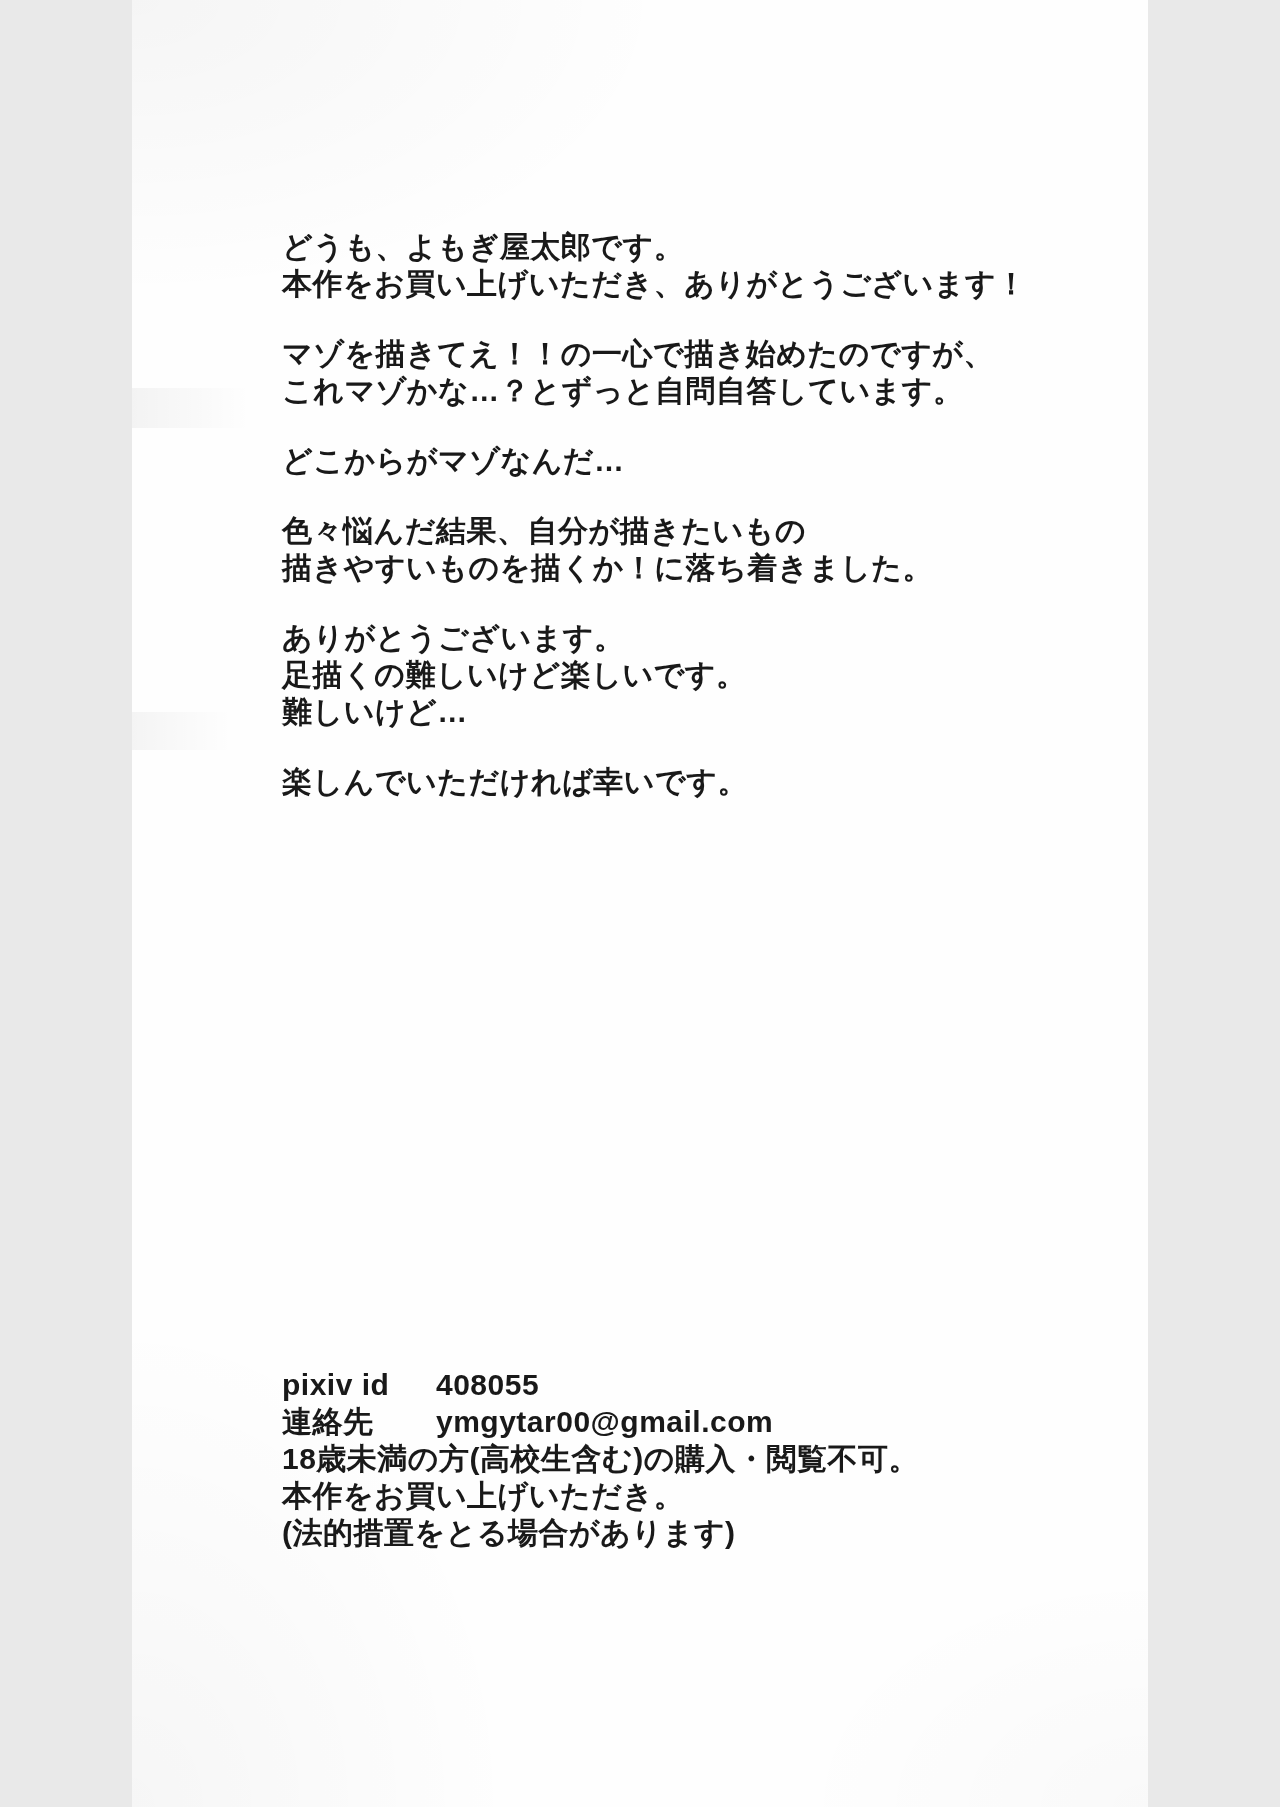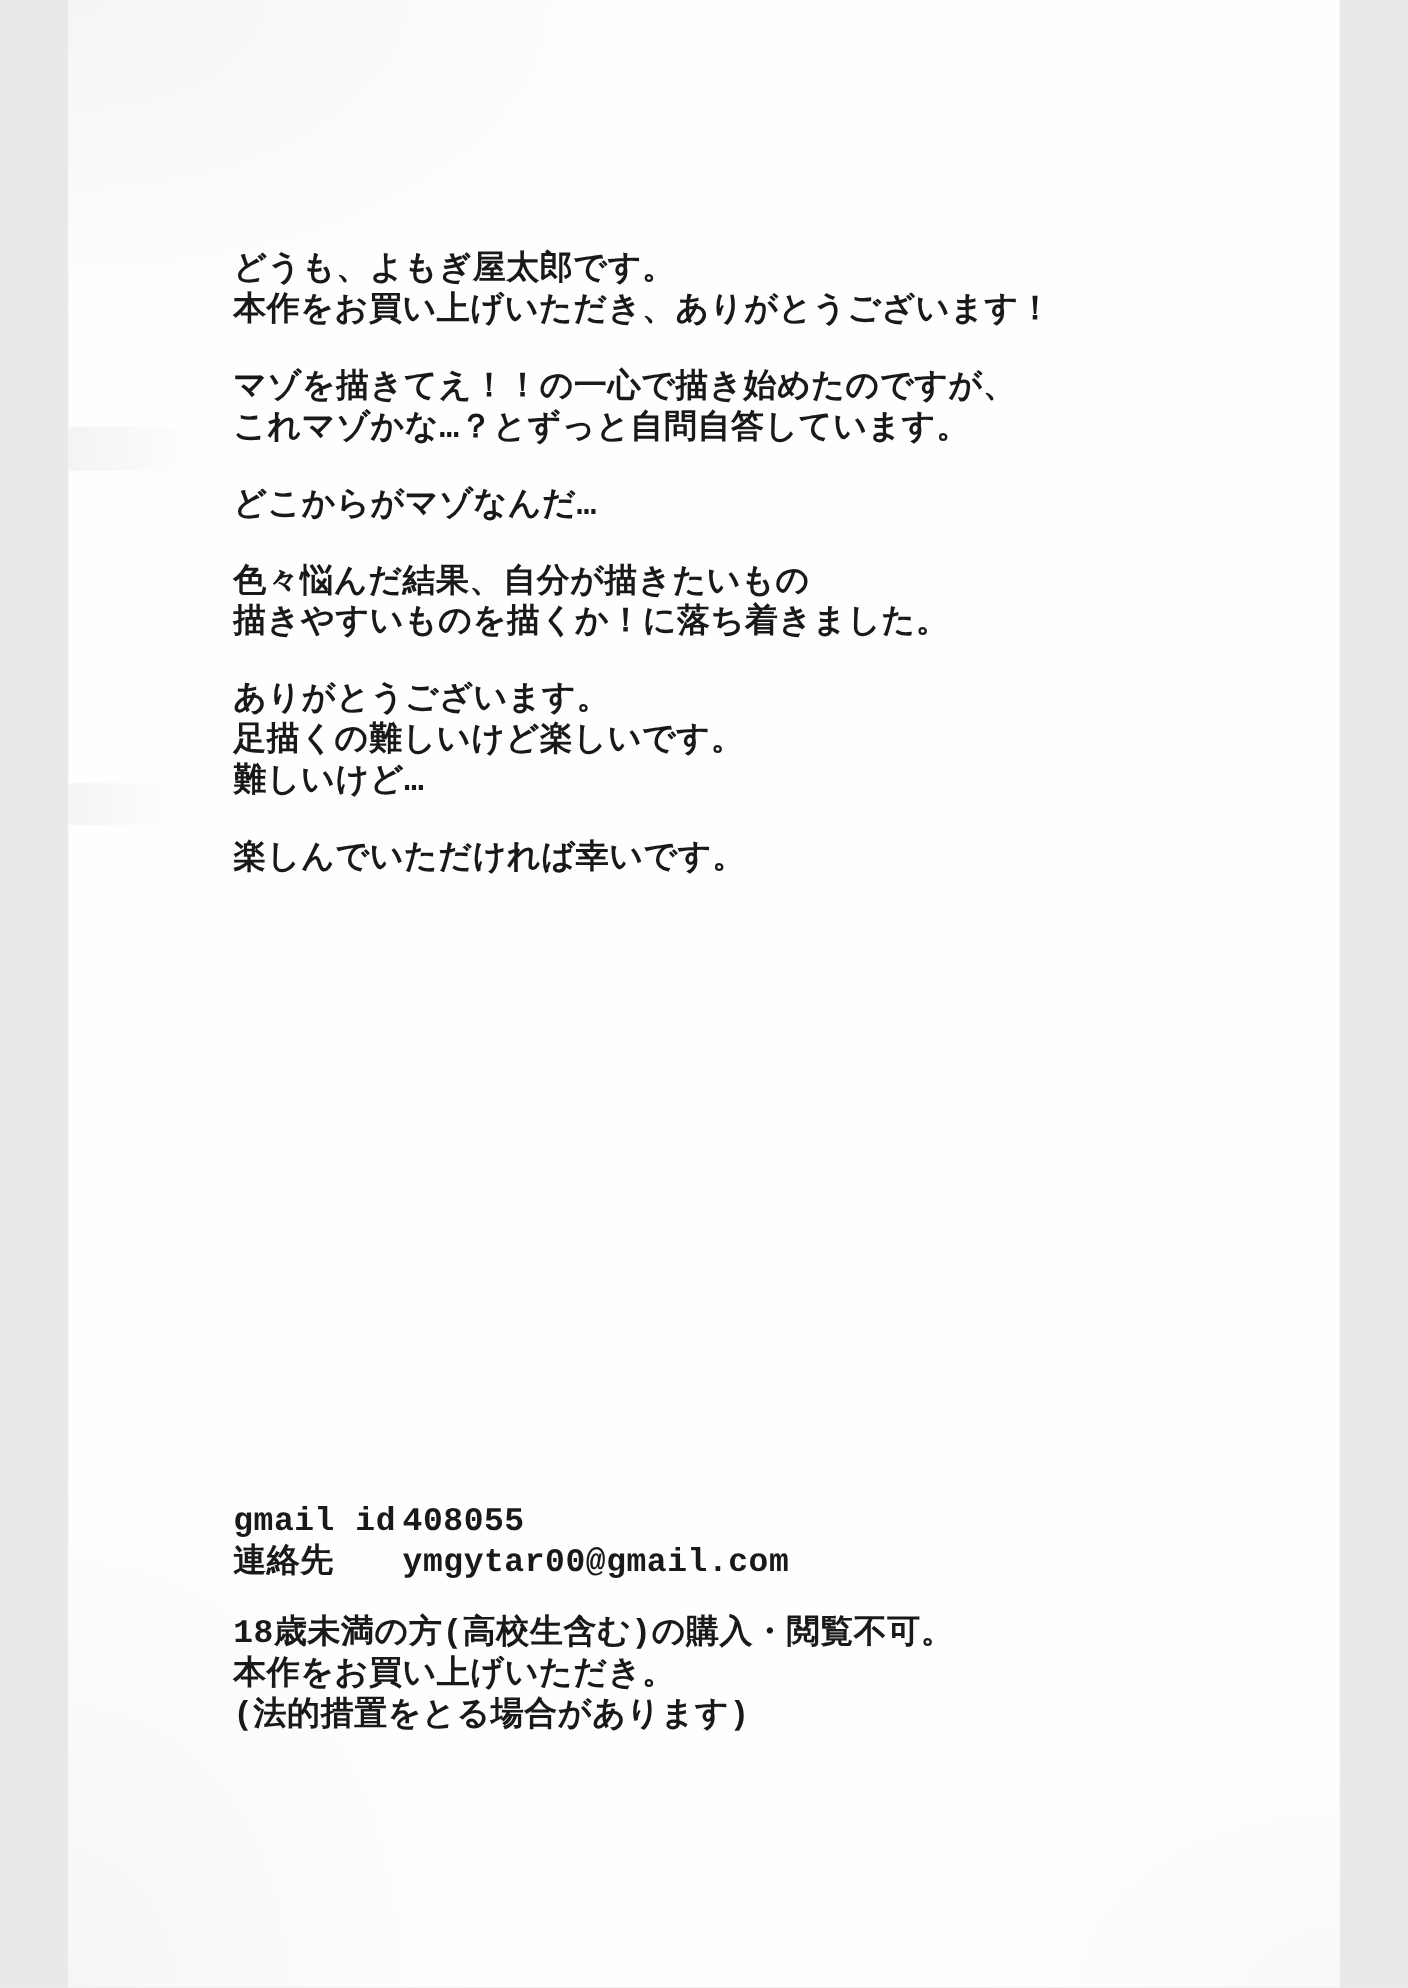--- a/index.html
+++ b/index.html
@@ -2,26 +2,26 @@
 <html><head>
 <meta charset="utf-8">
 <style>
   html, body {
     margin: 0;
     padding: 0;
     background: #e9e9e9;
   }
   .page {
     position: relative;
-    width: 1156px;
+    width: 1016px;
     height: 1807px;
     margin: 0 auto;
     background: #fefefe;
     overflow: hidden;
-    font-family: Liberation Mono, monospace;
+    font-family: Liberation Sans, sans-serif;
     color: #191919;
   }
   
   .scan-vignette {
     position: absolute;
     inset: 0;
     pointer-events: none;
     background:
       radial-gradient(ellipse 900px 500px at 0% 0%, rgba(0,0,0,0.035), rgba(0,0,0,0) 60%),
       radial-gradient(ellipse 700px 900px at 0% 100%, rgba(0,0,0,0.03), rgba(0,0,0,0) 55%),
@@ -61,21 +61,20 @@
     font-size: 30px;
     font-weight: 700;
     letter-spacing: 0.5px;
   }
   .colophon-row { line-height: 37px; white-space: nowrap; }
   .colophon-label {
     display: inline-block;
     width: 154px;
   }
   .notices {
-    margin-top: 28px;
   }
   .notices .line { line-height: 37px; }
 </style>
 </head>
 <body>
 
 <div class="page">
 
   <div class="scan-vignette"></div>
   <div class="scan-band-1"></div>
@@ -102,21 +101,21 @@
       <span class="line">足描くの難しいけど楽しいです。</span>
       <span class="line">難しいけど…</span>
     </p>
     <p>
       <span class="line">楽しんでいただければ幸いです。</span>
     </p>
   </div>
 
   <div class="colophon">
     <div class="colophon-row">
-      <span class="colophon-label">gmail id</span><span>408055</span>
+      <span class="colophon-label">pixiv id</span><span>408055</span>
     </div>
     <div class="colophon-row">
       <span class="colophon-label">連絡先</span><span>ymgytar00@gmail.com</span>
     </div>
 
     <div class="notices">
       <span class="line">18歳未満の方(高校生含む)の購入・閲覧不可。</span>
       <span class="line">本作をお買い上げいただき。</span>
       <span class="line">(法的措置をとる場合があります)</span>
     </div>

